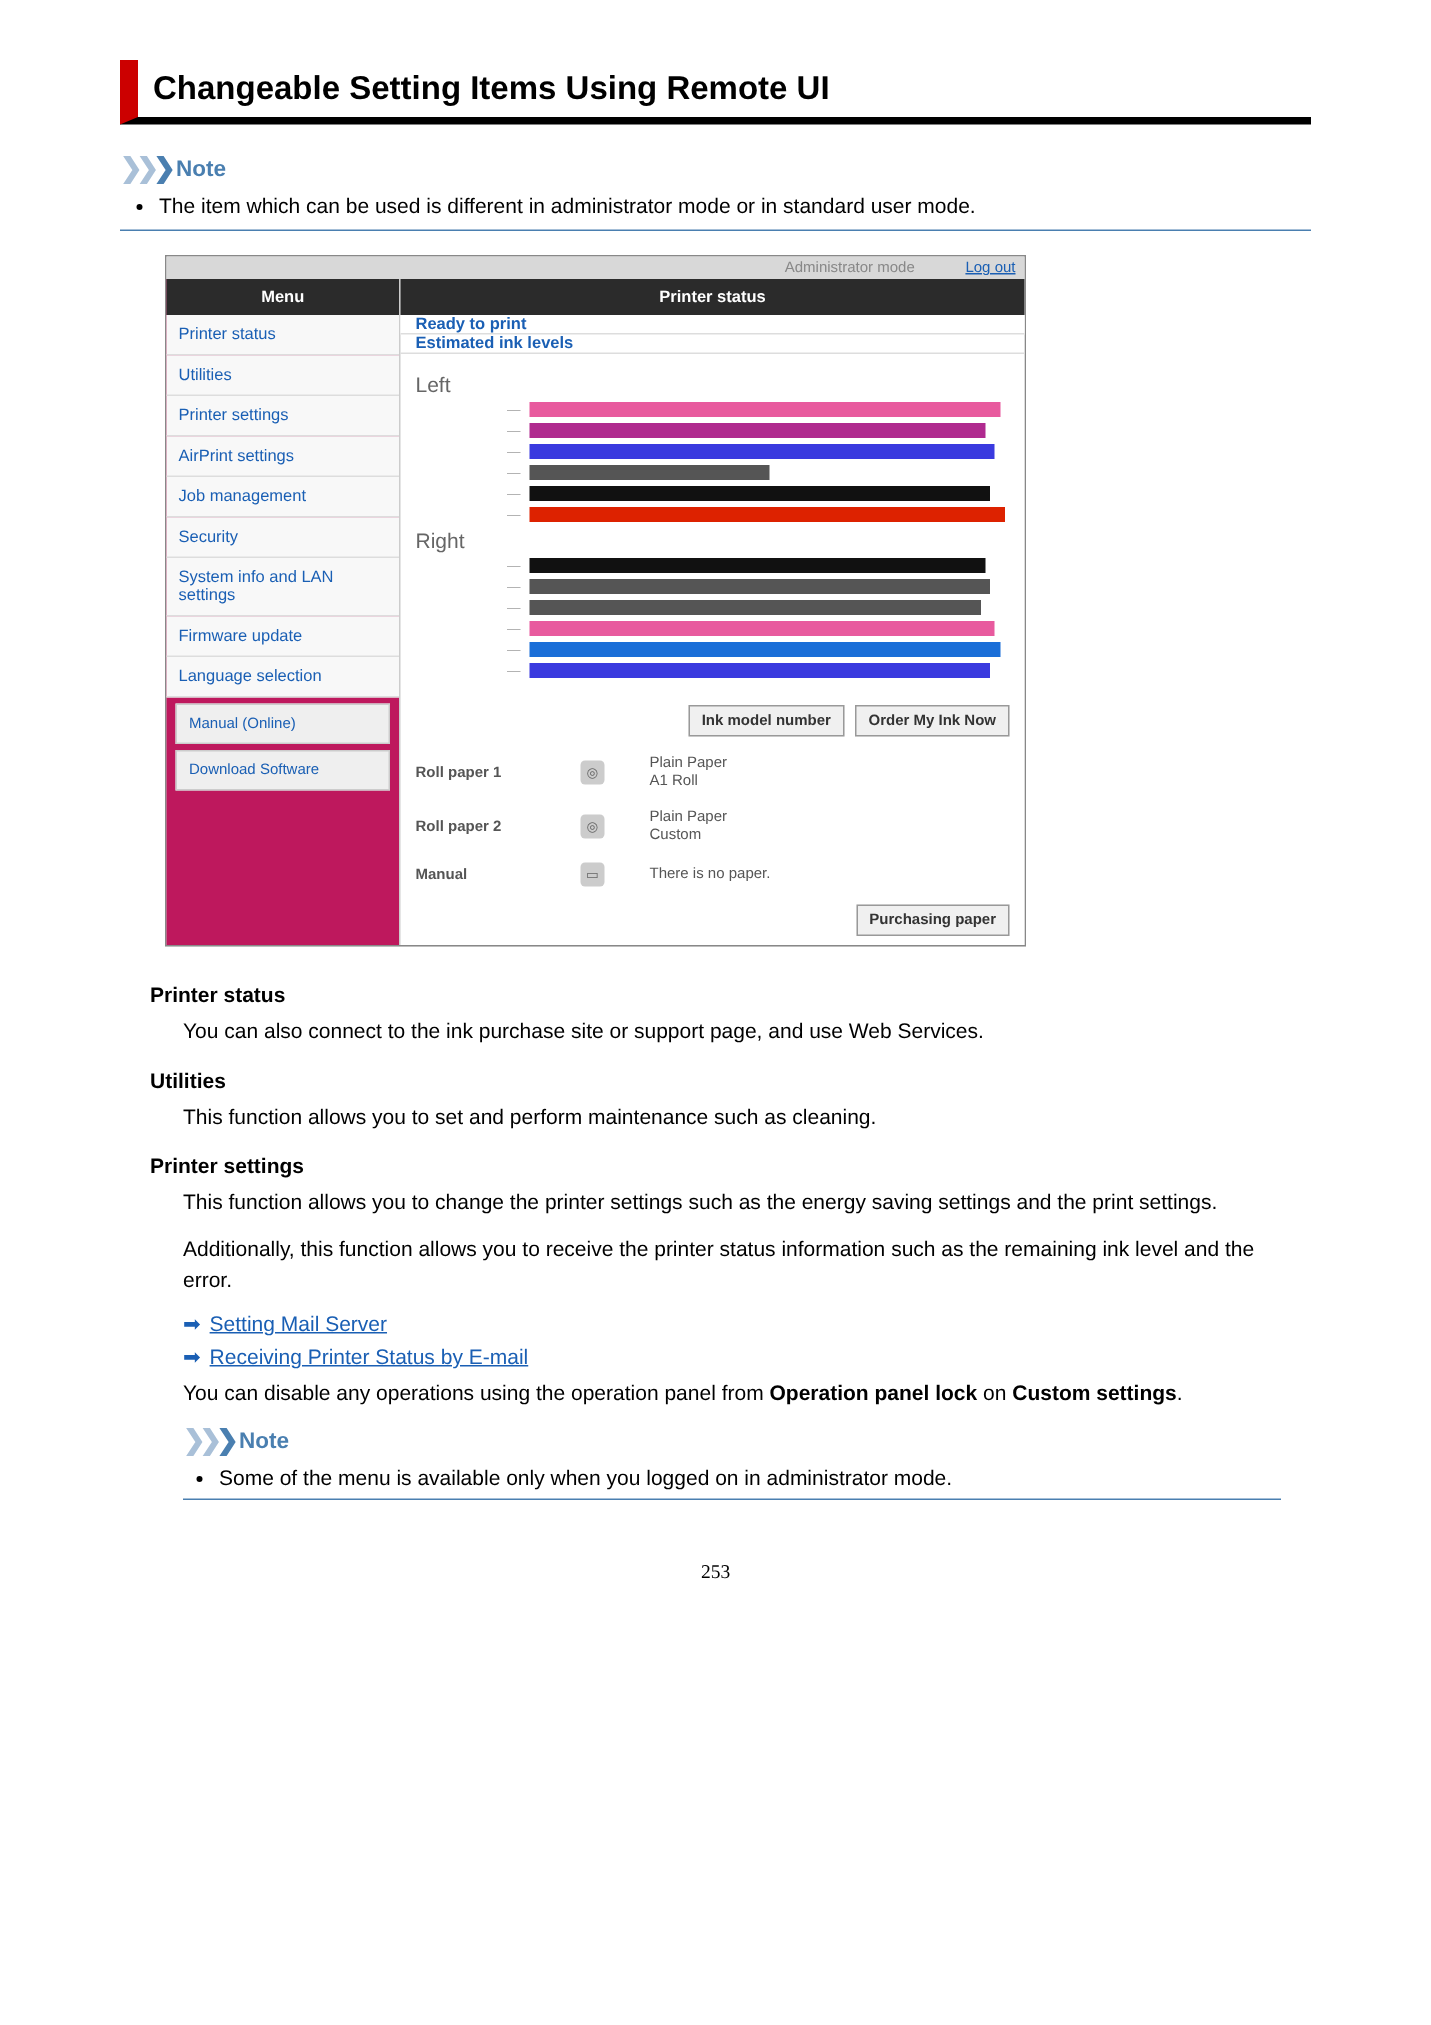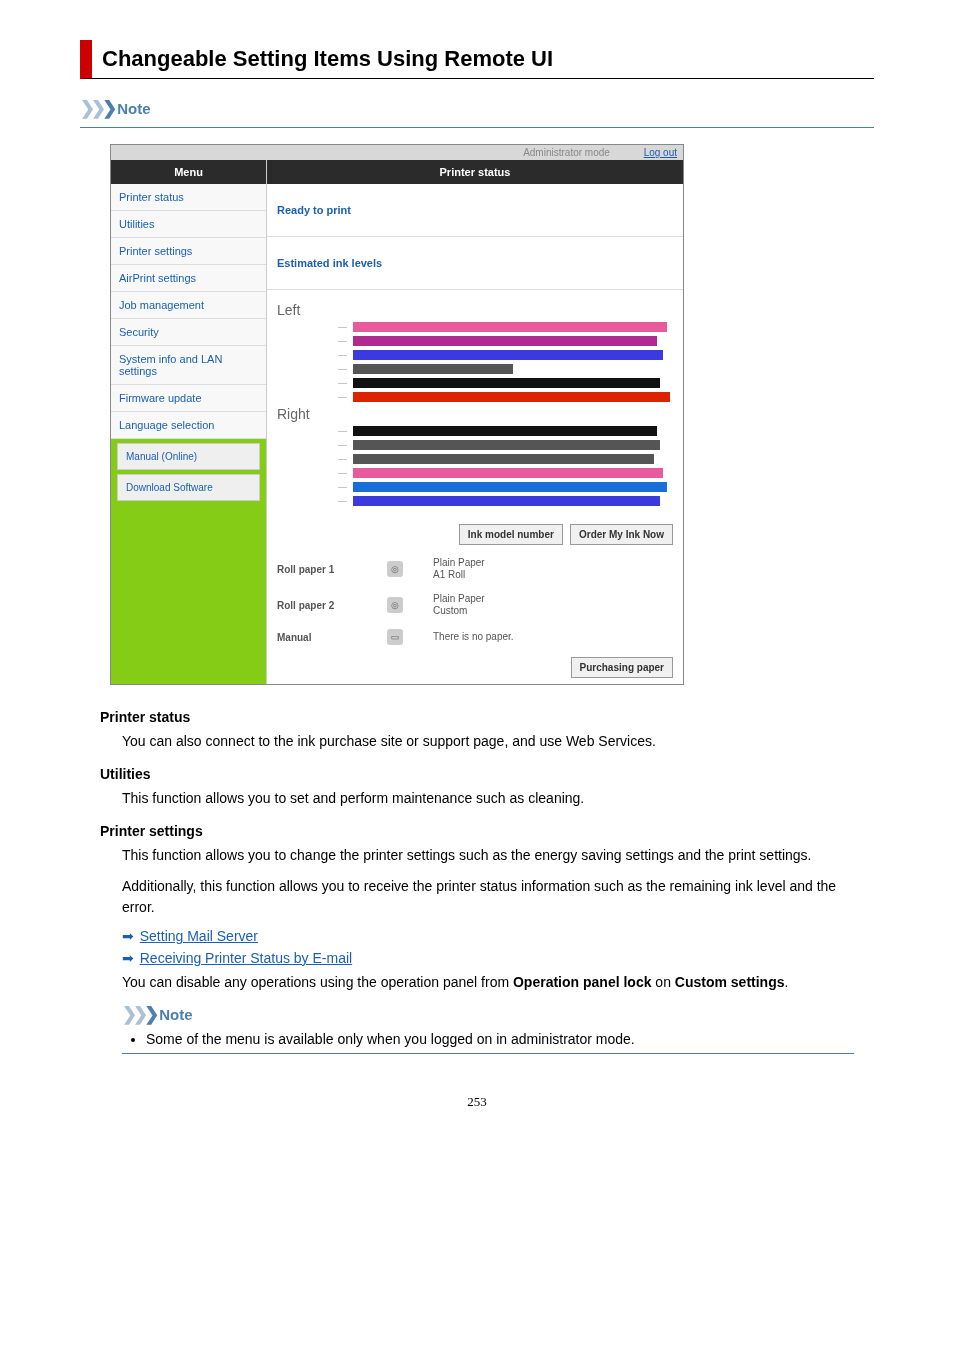--- a/index.html
+++ b/index.html
@@ -7,21 +7,21 @@
     padding: 40px 80px;
     font-family: Arial, Helvetica, sans-serif;
     font-size: 14px;
     color: #000;
     background: #fff;
     width: 954px;
     box-sizing: border-box;
   }
   .title-bar {
     border-left: 12px solid #c00;
-    border-bottom: 1px solid #000000;
+    border-bottom: 5px solid #000000;
     padding: 6px 0 6px 10px;
     margin-bottom: 18px;
   }
   .title-bar h1 {
     margin: 0;
     font-size: 22px;
     font-weight: bold;
   }
   .note-block {
     border-bottom: 1px solid #4a7fb0;
@@ -66,21 +66,21 @@
     background: #d8d8d8;
     text-align: right;
     font-size: 10px;
     color: #888;
     padding: 2px 6px;
   }
   .ui-top .logout { color: #1a5fb4; text-decoration: underline; margin-left: 4px; padding-left: 27px;}
   .ui-cols { display: flex; }
   .ui-menu {
     width: 155px;
-    background: #84cc16;
+    background: #be185d;
   }
   .ui-menu-head, .ui-main-head {
     background: #2b2b2b;
     color: #fff;
     text-align: center;
     padding: 6px 0;
     font-weight: bold;
     font-size: 11px;
   }
   .ui-menu-item {
@@ -96,21 +96,21 @@
     background: #efefef;
     color: #1a5fb4;
     font-size: 10px;
   }
   .ui-main {
     flex: 1;
     background: #fff;
     border-left: 1px solid #ccc;
   }
   .ui-section {
-    padding: 20px 10px;
+    padding: 0 10px;
     border-bottom: 1px solid #ddd;
     color: #1a5fb4;
     font-weight: bold;
     font-size: 11px;
   }
   .ui-ready { background: #fff; }
   .ui-levels { padding: 8px 10px; }
   .ui-small-label { color: #666; font-size: 14px; margin: 4px 0 2px; }
   .bar-row {
     display: flex;
@@ -183,20 +183,23 @@
 
 <div class="title-bar">
   <h1>Changeable Setting Items Using Remote UI</h1>
 </div>
 
 <div class="note-block">
   <div class="note-head">
     <span class="chevrons">❯❯<span class="chev-dark">❯</span></span>
     <span>Note</span>
   </div>
+  <ul>
+    <li>The item which can be used is different in administrator mode or in standard user mode.</li>
+  </ul>
 </div>
 
 <div class="ui-shot">
   <div class="ui-top">
     <span>Administrator mode</span>
     <span class="logout">Log out</span>
   </div>
   <div class="ui-cols">
     <div class="ui-menu">
       <div class="ui-menu-head">Menu</div>

